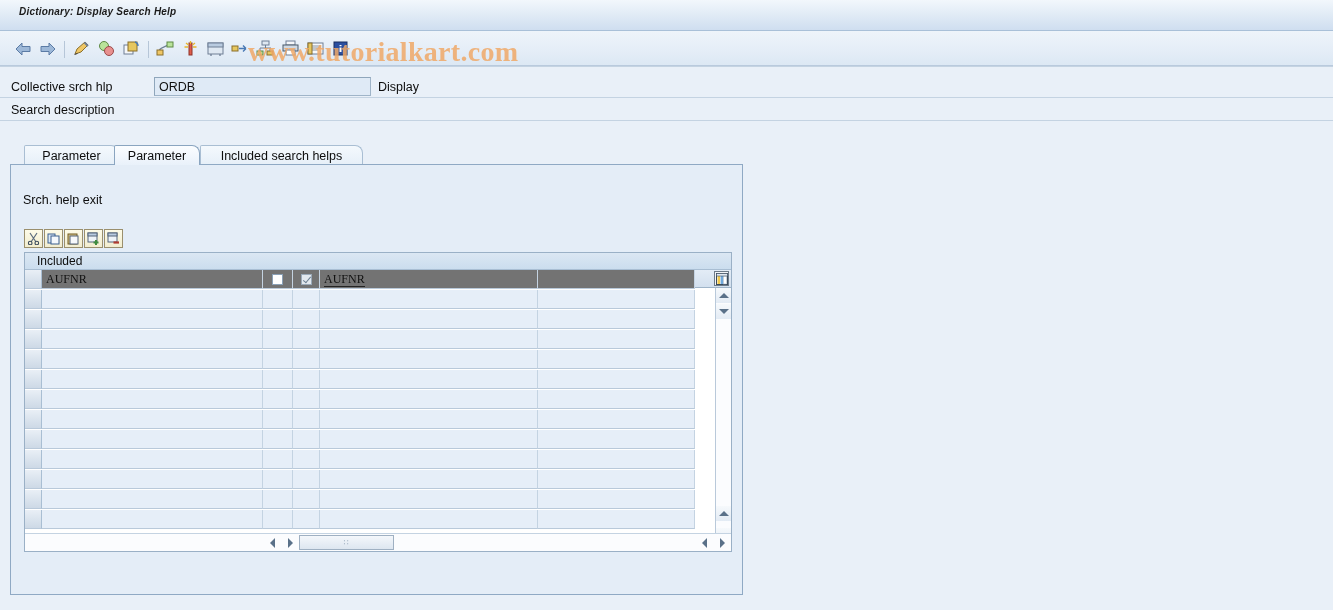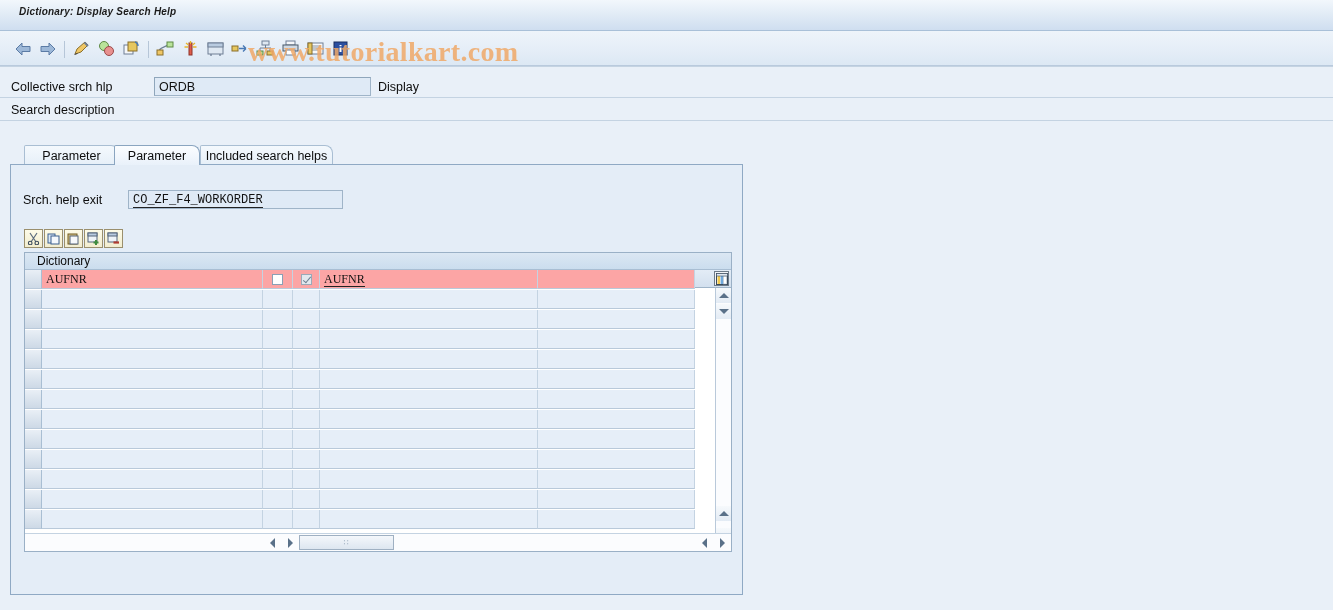--- a/index.html
+++ b/index.html
@@ -108,21 +108,21 @@
     border: 1px solid #a9bed3; border-bottom: none;
     border-radius: 2px 8px 0 0;
   }
   .tab.active {
     background: linear-gradient(to bottom,#fbfdff 0%,#e9f1fa 100%);
     border-color: #8aa5c0;
     z-index: 5; font-weight: normal;
   }
   #tab-attributes { left: 14px; width: 95px; }
   #tab-definition { left: 104px; width: 86px; }
-  #tab-included   { left: 190px; width: 133px; }
+  #tab-included   { left: 190px; width: 163px; }
 
   
   .panel {
     position: absolute; left: 10px; top: 164px;
     width: 733px; height: 431px;
     background: #e4edf7;
     border: 1px solid #8fa9c4;
     box-sizing: border-box;
   }
 
@@ -210,21 +210,21 @@
     position: absolute; top: 0; height: 19px;
     box-sizing: border-box;
     border-right: 1px solid #c4d3e2;
     border-bottom: 1px solid #b9c9da;
     background: #e6eef8;
     font-size: 12px; color: #111;
     line-height: 18px; padding-left: 4px;
     font-family: "Liberation Serif", serif;
     white-space: nowrap; overflow: hidden;
   }
-  .grow.first .g-cell { background: #fca5a5; }
+  .grow.first .g-cell { background: #737373; }
   .g-cell.ctr { padding: 0; display: flex; align-items: center; justify-content: center; }
   .g-cell.mono { font-family: "Liberation Serif", serif; }
   .g-cell u { text-decoration: none; border-bottom: 1px solid #222; }
 
   .cbx {
     width: 11px; height: 11px; box-sizing: border-box;
     border: 1px solid #8aa0b6; background: #fff;
     display: inline-block; position: relative;
   }
   .cbx.checked { background: #e2e8ee; border-color: #9aa9b8; }
@@ -413,21 +413,20 @@
 
   <div class="tabstrip">
     <div class="tab" id="tab-attributes">Parameter</div>
     <div class="tab active" id="tab-definition">Parameter</div>
     <div class="tab" id="tab-included">Included search helps</div>
   </div>
 
   <div class="panel">
 
     <div class="exit-label">Srch. help exit</div>
-    <div id="fld-exit"><span>CO_ZF_F4_WORKORDER</span></div>
 
     <div class="gridtools">
       <div class="gt">
         <svg width="13" height="13" viewBox="0 0 13 13">
           <path d="M3 1 L9 10 M10 1 L4 10" stroke="#5b6b7d" stroke-width="1.2" fill="none"></path>
           <circle cx="3.2" cy="11" r="1.8" fill="none" stroke="#3b4b5d" stroke-width="1.1"></circle>
           <circle cx="9.8" cy="11" r="1.8" fill="none" stroke="#3b4b5d" stroke-width="1.1"></circle>
         </svg>
       </div>
       <div class="gt">
@@ -454,21 +453,21 @@
           <rect x="1" y="1" width="9" height="9" fill="#eef3f8" stroke="#55657a"></rect>
           <rect x="1" y="1" width="9" height="3" fill="#b9cbe0" stroke="#55657a"></rect>
           <path d="M6.5 10.5 L12 10.5" stroke="#b03a2e" stroke-width="2.2"></path>
         </svg>
       </div>
     </div>
 
     <div class="tablewrap">
 
       <div class="sectionbar">
-        <div class="t">Dictionary</div>
+        <div class="t">Included</div>
       </div>
 
       <div class="grid">
 
         <div class="ghead">
           <div class="gh-cell gh-sel"></div>
           <div class="gh-cell" style="left:17px;width:221px;">Search help parameter</div>
           <div class="gh-cell" style="left:238px;width:30px;">Imp</div>
           <div class="gh-cell" style="left:268px;width:27px;">Ex...</div>
           <div class="gh-cell" style="left:295px;width:218px;">Data element</div>

